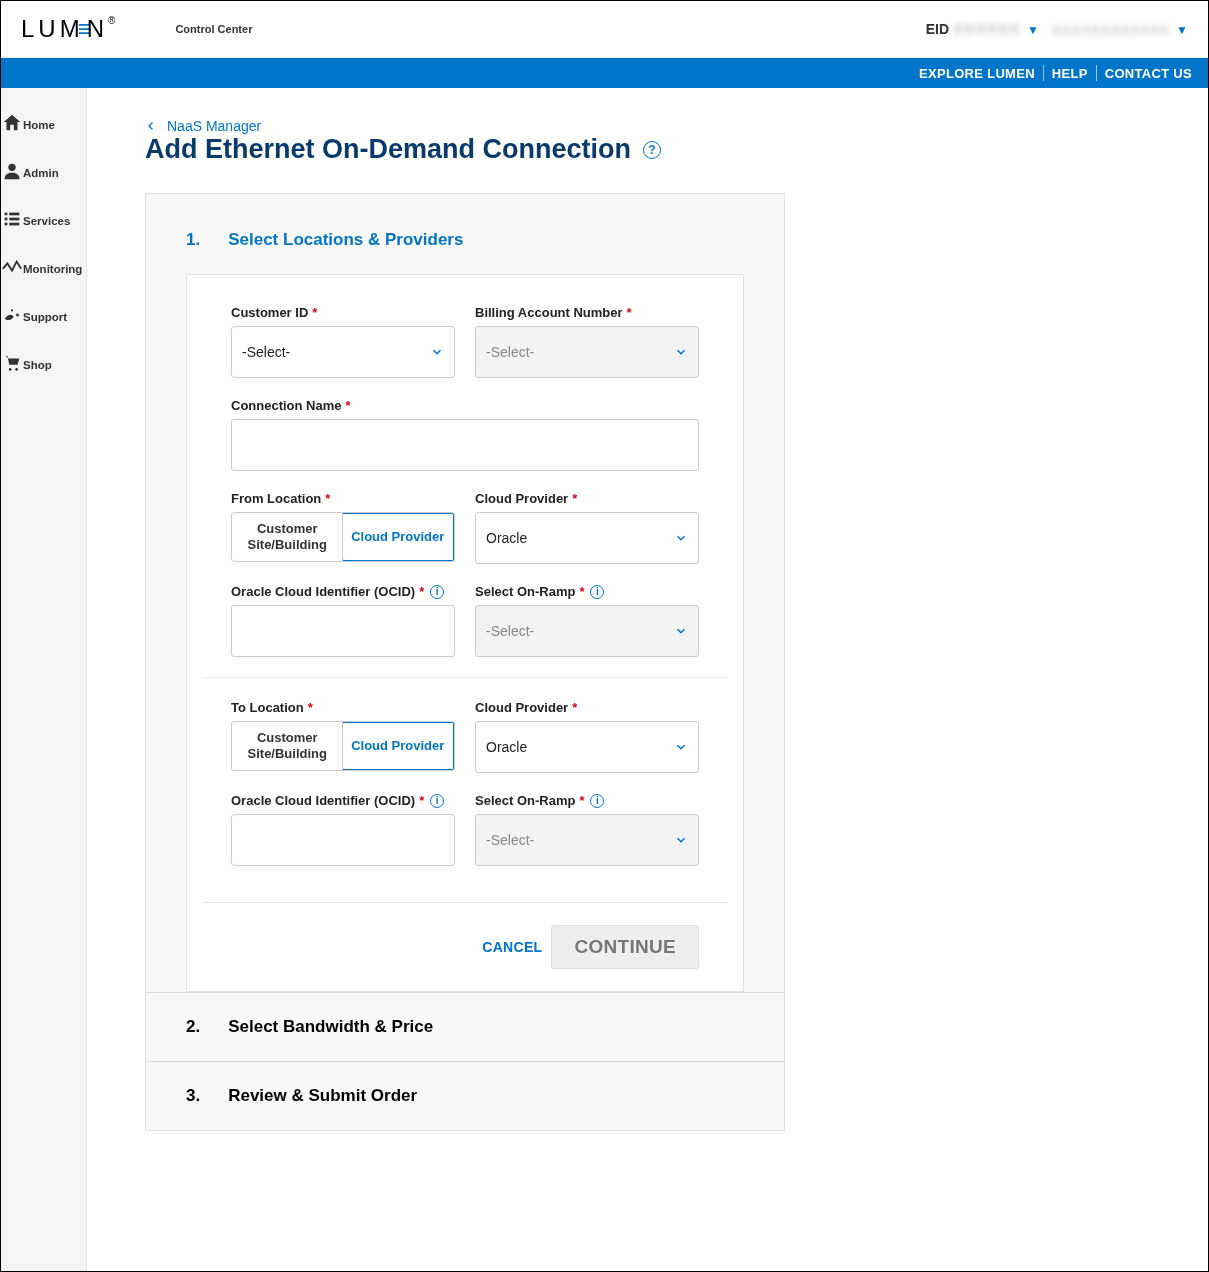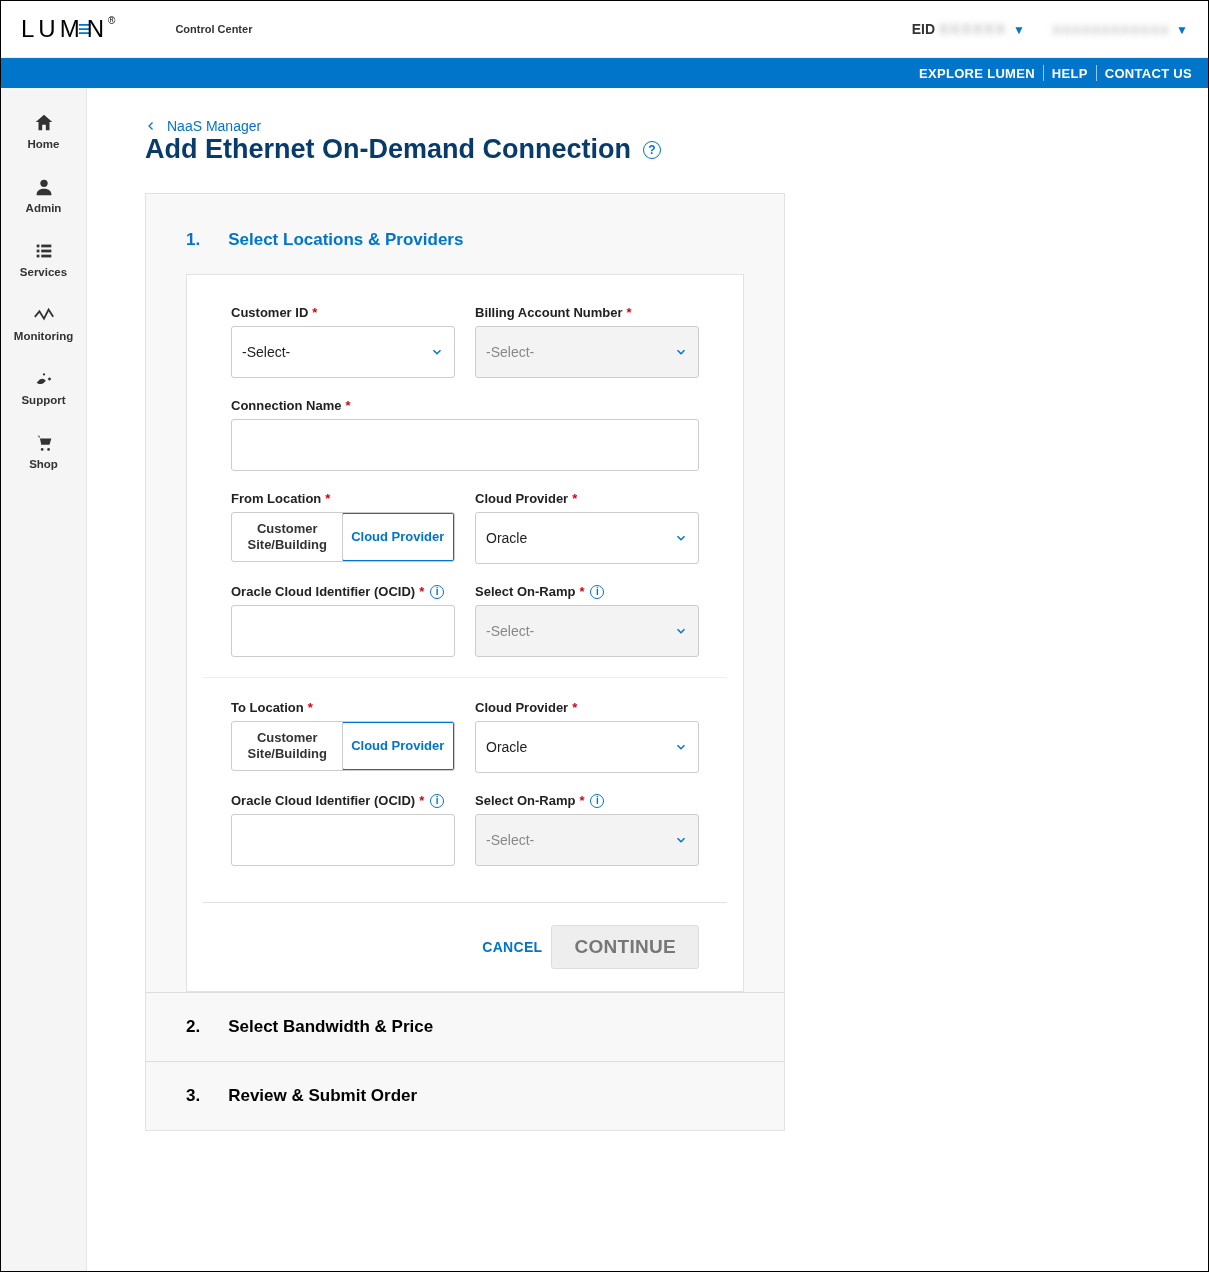--- a/index.html
+++ b/index.html
@@ -22,21 +22,21 @@
   .logo {
     font-family: Arial, sans-serif;
     font-weight: 400;
     font-size: 24px;
     letter-spacing: 4px;
     color: #000;
   }
   .logo span.bar { color: #0075c9; font-weight: 700; letter-spacing: -2px; margin: 0 -3px 0 -6px;}
   .logo sup { font-size: 10px; letter-spacing: 0; vertical-align: top; }
   .app-title { margin-left: 60px; font-weight: 600; font-size: 11px; }
-  .header-right { margin-left: auto; display: flex; align-items: flex-end; gap: 28px; color: #333; font-weight: 600; }
+  .header-right { margin-left: auto; display: flex; align-items: flex-end; gap: 14px; color: #333; font-weight: 600; }
   .header-eid { font-weight: 700; }
   .blur { filter: blur(3px); color: #bbb; letter-spacing: 2px; }
   .chev-down { color: #0075c9; font-size: 12px; margin-left: 2px; }
 
   
   .topnav {
     background: #0075c9;
     height: 30px;
     display: flex;
     align-items: center;
@@ -53,21 +53,21 @@
 
   
   .body-row { display: flex; height: calc(100% - 87px); }
   .sidebar {
     width: 86px;
     background: #f5f5f5;
     border-right: 1px solid #e5e5e5;
     padding-top: 14px;
   }
   .side-item {
-    display: flex; flex-direction: column; align-items: center;
+    display: flex; flex-direction: row; align-items: center;
     font-size: 11.5px; font-weight: 600; color: #333;
     padding: 10px 0 16px; cursor: pointer;
   }
   .side-item svg { width: 22px; height: 22px; }
   .side-item .lbl { margin-top: 4px; }
 
   
   .main { flex: 1; padding: 30px 58px 40px 58px; overflow: auto; }
   .breadcrumb { color: #0075c9; font-size: 14px; display: flex; align-items: center; gap: 10px; cursor: pointer; }
   .breadcrumb svg { width: 12px; height: 12px; }

